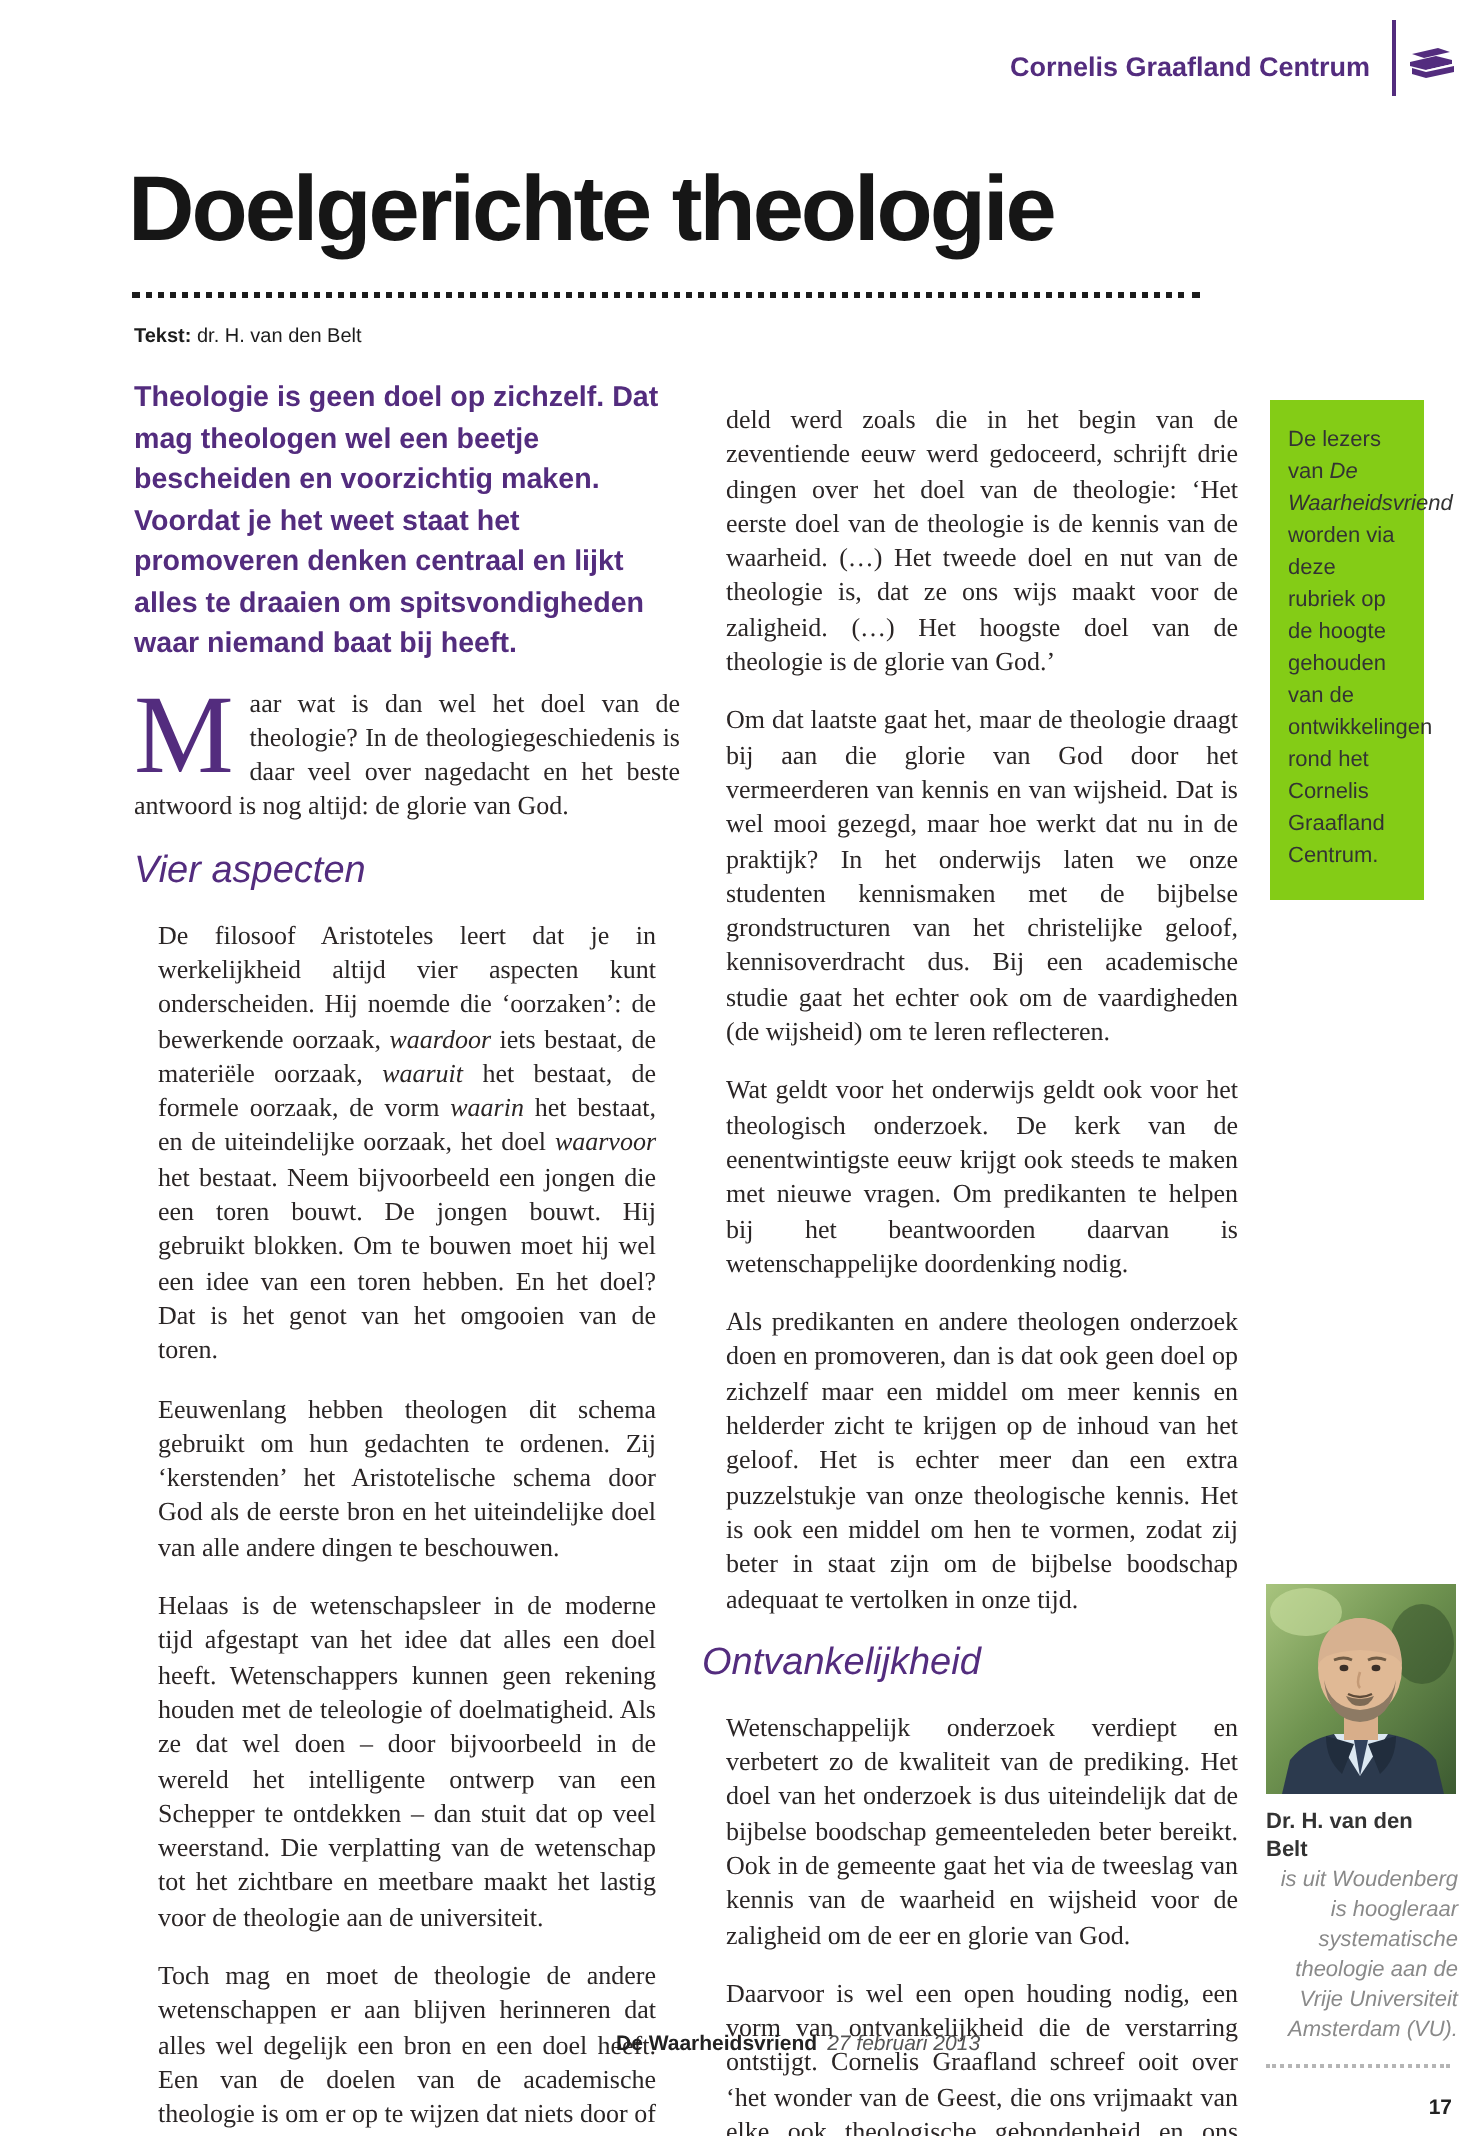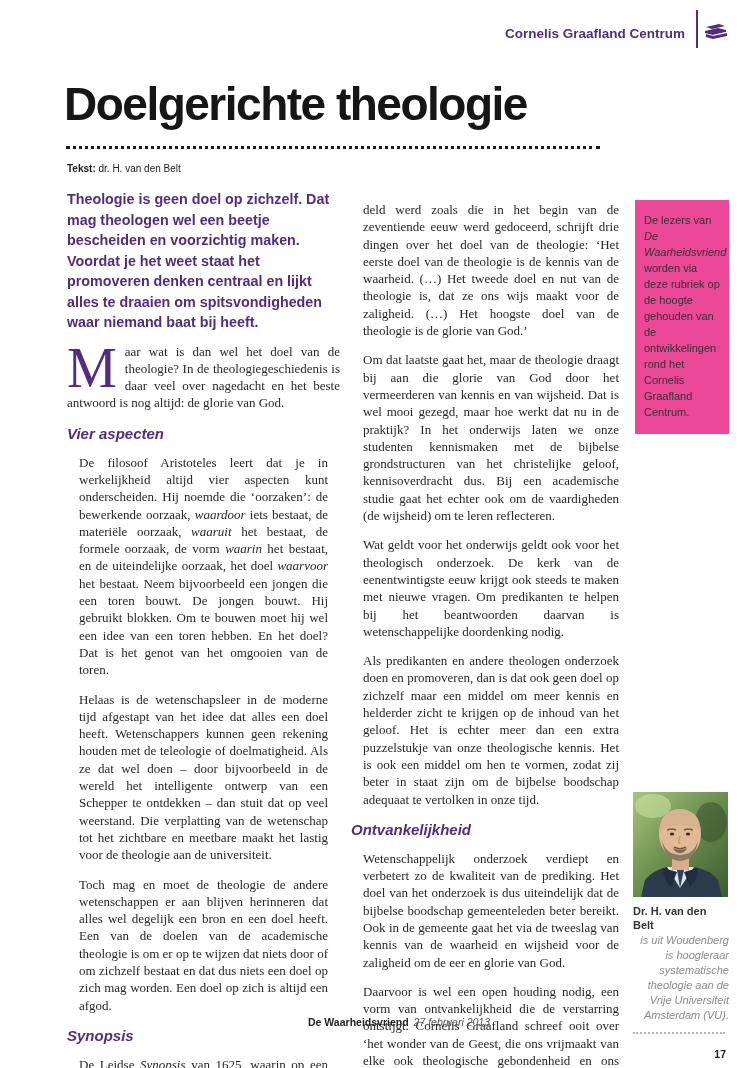--- a/index.html
+++ b/index.html
@@ -51,33 +51,33 @@
     margin: 0; font-family: "Liberation Serif", serif;
     font-size: 13px; line-height: 17.3px; color: #2b2626; text-align: justify;
   }
   .dropcap {
     float: left; font-family: "Liberation Serif", serif;
     font-size: 56px; line-height: 45px; color: #532c7e;
     margin: 3px 8px 0 0; font-weight: 400;
   }
   .section-heading {
     margin: 13px 0 3px 0;
-    font-size: 15px; font-style: italic; font-weight: 700; color: #532c7e;
+    font-size: 19px; font-style: italic; font-weight: 400; color: #532c7e;
   }
   .body-para {
     margin: 12px; font-family: "Liberation Serif", serif;
     font-size: 13px; line-height: 17.3px; color: #2b2626; text-align: justify;
   }
   .body-para em { font-style: italic; }
   .endmark { color: #532c7e; font-size: 11px; margin-left: 5px; font-family: "Liberation Sans", sans-serif; }
 
   
   .note-box {
-    position: absolute; top: 200px; left: 635px; width: 94px;
-    background: #ec4899; padding: 12px 9px 14px 9px;
+    position: absolute; top: 200px; left: 635px; width: 77px;
+    background: #84cc16; padding: 12px 9px 14px 9px;
     font-size: 11px; line-height: 16px; color: #333333;
   }
   .note-box .ital { font-style: italic; }
 
   .photo-frame { position: absolute; top: 792px; left: 633px; width: 95px; height: 105px; overflow: hidden; }
   .photo-frame svg { display: block; }
 
   .caption { position: absolute; top: 904px; left: 633px; width: 96px; }
   .caption-name { font-size: 11px; font-weight: 700; color: #333333; line-height: 14px; }
   .caption-bio { font-size: 11px; font-style: italic; color: #8a8a8a; line-height: 15px; margin-top: 1px; text-align: right; }
@@ -112,20 +112,21 @@
     <b>Tekst:</b>
     <span>dr. H. van den Belt</span>
   </div>
 
   <div class="col col-1">
     <p class="intro">Theologie is geen doel op zichzelf. Dat mag theologen wel een beetje bescheiden en voorzichtig maken. Voordat je het weet staat het promoveren denken centraal en lijkt alles te draaien om spitsvondigheden waar niemand baat bij heeft.</p>
     <p class="opening"><span class="dropcap">M</span><span>aar wat is dan wel het doel van de theologie? In de theologiegeschiedenis is daar veel over nagedacht en het beste antwoord is nog altijd: de glorie van God.</span></p>
     <div>
         <h3 class="section-heading">Vier aspecten</h3>
         <p class="body-para"><span>De filosoof Aristoteles leert dat je in werkelijkheid altijd vier aspecten kunt onderscheiden. Hij noemde die ‘oorzaken’: de bewerkende oorzaak, </span><em>waardoor</em><span> iets bestaat, de materiële oorzaak, </span><em>waaruit</em><span> het bestaat, de formele oorzaak, de vorm </span><em>waarin</em><span> het bestaat, en de uiteindelijke oorzaak, het doel </span><em>waarvoor</em><span> het bestaat. Neem bijvoorbeeld een jongen die een toren bouwt. De jongen bouwt. Hij gebruikt blokken. Om te bouwen moet hij wel een idee van een toren hebben. En het doel? Dat is het genot van het omgooien van de toren.</span></p>
+        <p class="body-para"><span>Eeuwenlang hebben theologen dit schema gebruikt om hun gedachten te ordenen. Zij ‘kerstenden’ het Aristotelische schema door God als de eerste bron en het uiteindelijke doel van alle andere dingen te beschouwen.</span></p>
         <p class="body-para"><span>Helaas is de wetenschapsleer in de moderne tijd afgestapt van het idee dat alles een doel heeft. Wetenschappers kunnen geen rekening houden met de teleologie of doelmatigheid. Als ze dat wel doen – door bijvoorbeeld in de wereld het intelligente ontwerp van een Schepper te ontdekken – dan stuit dat op veel weerstand. Die verplatting van de wetenschap tot het zichtbare en meetbare maakt het lastig voor de theologie aan de universiteit.</span></p>
         <p class="body-para"><span>Toch mag en moet de theologie de andere wetenschappen er aan blijven herinneren dat alles wel degelijk een bron en een doel heeft. Een van de doelen van de academische theologie is om er op te wijzen dat niets door of om zichzelf bestaat en dat dus niets een doel op zich mag worden. Een doel op zich is altijd een afgod.</span></p>
         <h3 class="section-heading">Synopsis</h3>
         <p class="body-para"><span>De Leidse </span><em>Synopsis</em><span> van 1625, waarin op een compacte manier de gehele gereformeerde leer behan-</span></p>
       </div>
   </div>
 
   <div class="col col-2">
     <div>
         <p class="body-para"><span>deld werd zoals die in het begin van de zeventiende eeuw werd gedoceerd, schrijft drie dingen over het doel van de theologie: ‘Het eerste doel van de theologie is de kennis van de waarheid. (…) Het tweede doel en nut van de theologie is, dat ze ons wijs maakt voor de zaligheid. (…) Het hoogste doel van de theologie is de glorie van God.’</span></p>

